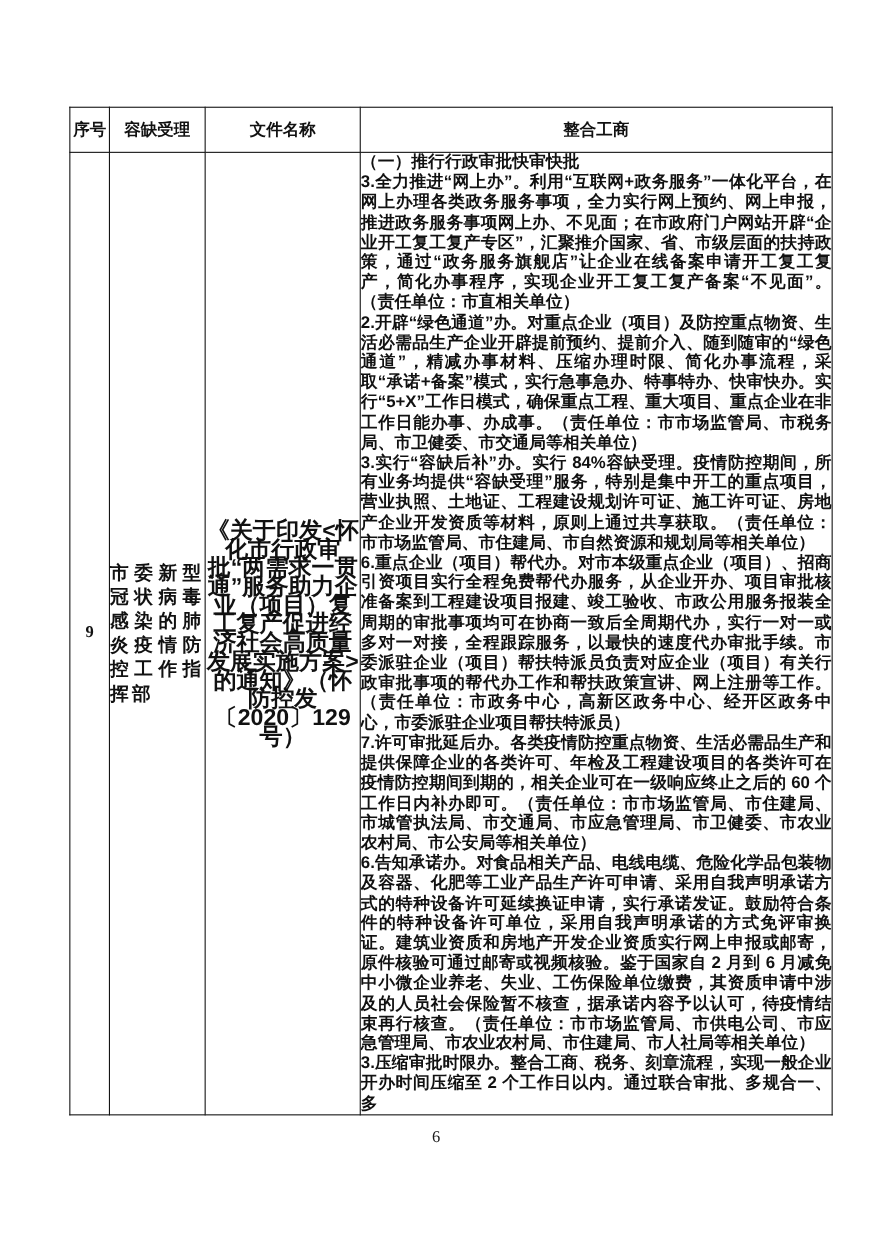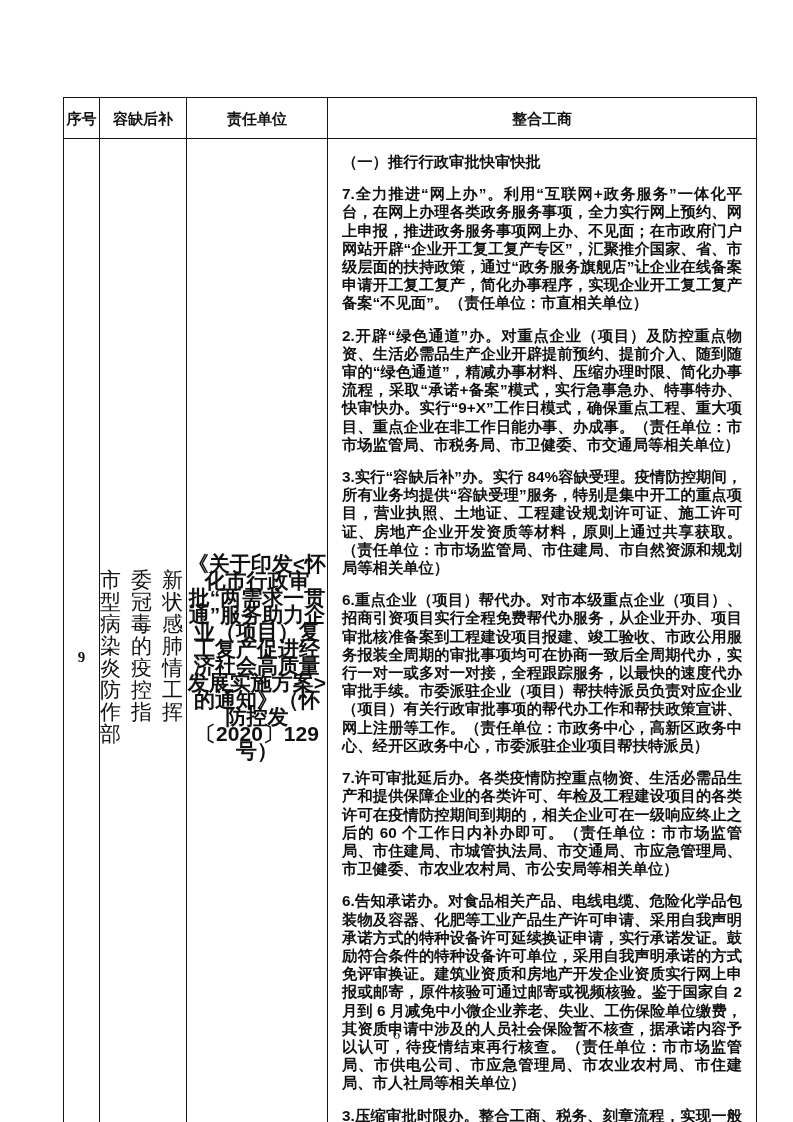--- a/index.html
+++ b/index.html
@@ -49,23 +49,23 @@
     font-size: 15px;
     font-weight: 700;
     font-family: "Liberation Serif", "Liberation Sans", serif;
     padding-bottom: 140px; 
   }
   td.cell-agency {
     vertical-align: middle;
     padding: 6px 10px 150px 12px;
   }
   .agency-text {
-    font-size: 21px;
+    font-size: 17px;
     line-height: 22px;
-    font-weight: 400;
+    font-weight: 700;
     text-align: justify;
     letter-spacing: 3px;
   }
   td.cell-title {
     vertical-align: middle;
     padding: 6px 8px 130px 8px;
   }
   .title-text {
     font-size: 21px;
     line-height: 17px;
@@ -77,21 +77,21 @@
     height: 872px;
     overflow: hidden;
     padding: 2px 6px 0 7px;
   }
   .content-heading,
   .content-item {
     font-size: 15.3px;
     line-height: 18.2px;
     font-weight: 700;
     text-align: justify;
-    margin: 14px;
+    margin: 0;
   }
   .page-number {
     position: absolute;
     left: 0;
     width: 793px;
     top: 1026px;
     text-align: center;
     font-size: 15px;
     font-family: "Liberation Serif", serif;
     color: #1a1a1a;
@@ -105,38 +105,38 @@
   <table class="policy-table">
     <colgroup>
       <col style="width:36px">
       <col style="width:87px">
       <col style="width:141px">
       <col style="width:429px">
     </colgroup>
     <thead>
       <tr>
         <th class="hdr">序号</th>
-        <th class="hdr">容缺后补</th>
-        <th class="hdr">责任单位</th>
+        <th class="hdr">容缺受理</th>
+        <th class="hdr">文件名称</th>
         <th class="hdr">整合工商</th>
       </tr>
     </thead>
     <tbody>
       <tr>
         <td class="cell-seq">9</td>
         <td class="cell-agency">
           <div class="agency-text">市委新型冠状病毒感染的肺炎疫情防控工作指挥部</div>
         </td>
         <td class="cell-title">
           <div class="title-text">《关于印发&lt;怀化市行政审批“两需求一贯通”服务助力企业（项目）复工复产促进经济社会高质量发展实施方案&gt;的通知》（怀防控发〔2020〕129 号）</div>
         </td>
         <td class="cell-content">
           <p class="content-heading">（一）推行行政审批快审快批</p>
-          <p class="content-item">7.全力推进“网上办”。利用“互联网+政务服务”一体化平台，在网上办理各类政务服务事项，全力实行网上预约、网上申报，推进政务服务事项网上办、不见面；在市政府门户网站开辟“企业开工复工复产专区”，汇聚推介国家、省、市级层面的扶持政策，通过“政务服务旗舰店”让企业在线备案申请开工复工复产，简化办事程序，实现企业开工复工复产备案“不见面”。（责任单位：市直相关单位）</p>
-          <p class="content-item">2.开辟“绿色通道”办。对重点企业（项目）及防控重点物资、生活必需品生产企业开辟提前预约、提前介入、随到随审的“绿色通道”，精减办事材料、压缩办理时限、简化办事流程，采取“承诺+备案”模式，实行急事急办、特事特办、快审快办。实行“9+X”工作日模式，确保重点工程、重大项目、重点企业在非工作日能办事、办成事。（责任单位：市市场监管局、市税务局、市卫健委、市交通局等相关单位）</p>
+          <p class="content-item">3.全力推进“网上办”。利用“互联网+政务服务”一体化平台，在网上办理各类政务服务事项，全力实行网上预约、网上申报，推进政务服务事项网上办、不见面；在市政府门户网站开辟“企业开工复工复产专区”，汇聚推介国家、省、市级层面的扶持政策，通过“政务服务旗舰店”让企业在线备案申请开工复工复产，简化办事程序，实现企业开工复工复产备案“不见面”。（责任单位：市直相关单位）</p>
+          <p class="content-item">2.开辟“绿色通道”办。对重点企业（项目）及防控重点物资、生活必需品生产企业开辟提前预约、提前介入、随到随审的“绿色通道”，精减办事材料、压缩办理时限、简化办事流程，采取“承诺+备案”模式，实行急事急办、特事特办、快审快办。实行“5+X”工作日模式，确保重点工程、重大项目、重点企业在非工作日能办事、办成事。（责任单位：市市场监管局、市税务局、市卫健委、市交通局等相关单位）</p>
           <p class="content-item">3.实行“容缺后补”办。实行 84%容缺受理。疫情防控期间，所有业务均提供“容缺受理”服务，特别是集中开工的重点项目，营业执照、土地证、工程建设规划许可证、施工许可证、房地产企业开发资质等材料，原则上通过共享获取。（责任单位：市市场监管局、市住建局、市自然资源和规划局等相关单位）</p>
           <p class="content-item">6.重点企业（项目）帮代办。对市本级重点企业（项目）、招商引资项目实行全程免费帮代办服务，从企业开办、项目审批核准备案到工程建设项目报建、竣工验收、市政公用服务报装全周期的审批事项均可在协商一致后全周期代办，实行一对一或多对一对接，全程跟踪服务，以最快的速度代办审批手续。市委派驻企业（项目）帮扶特派员负责对应企业（项目）有关行政审批事项的帮代办工作和帮扶政策宣讲、网上注册等工作。（责任单位：市政务中心，高新区政务中心、经开区政务中心，市委派驻企业项目帮扶特派员）</p>
           <p class="content-item">7.许可审批延后办。各类疫情防控重点物资、生活必需品生产和提供保障企业的各类许可、年检及工程建设项目的各类许可在疫情防控期间到期的，相关企业可在一级响应终止之后的 60 个工作日内补办即可。（责任单位：市市场监管局、市住建局、市城管执法局、市交通局、市应急管理局、市卫健委、市农业农村局、市公安局等相关单位）</p>
           <p class="content-item">6.告知承诺办。对食品相关产品、电线电缆、危险化学品包装物及容器、化肥等工业产品生产许可申请、采用自我声明承诺方式的特种设备许可延续换证申请，实行承诺发证。鼓励符合条件的特种设备许可单位，采用自我声明承诺的方式免评审换证。建筑业资质和房地产开发企业资质实行网上申报或邮寄，原件核验可通过邮寄或视频核验。鉴于国家自 2 月到 6 月减免中小微企业养老、失业、工伤保险单位缴费，其资质申请中涉及的人员社会保险暂不核查，据承诺内容予以认可，待疫情结束再行核查。（责任单位：市市场监管局、市供电公司、市应急管理局、市农业农村局、市住建局、市人社局等相关单位）</p>
           <p class="content-item">3.压缩审批时限办。整合工商、税务、刻章流程，实现一般企业开办时间压缩至 2 个工作日以内。通过联合审批、多规合一、多</p>
         </td>
       </tr>
     </tbody>
   </table>
 

